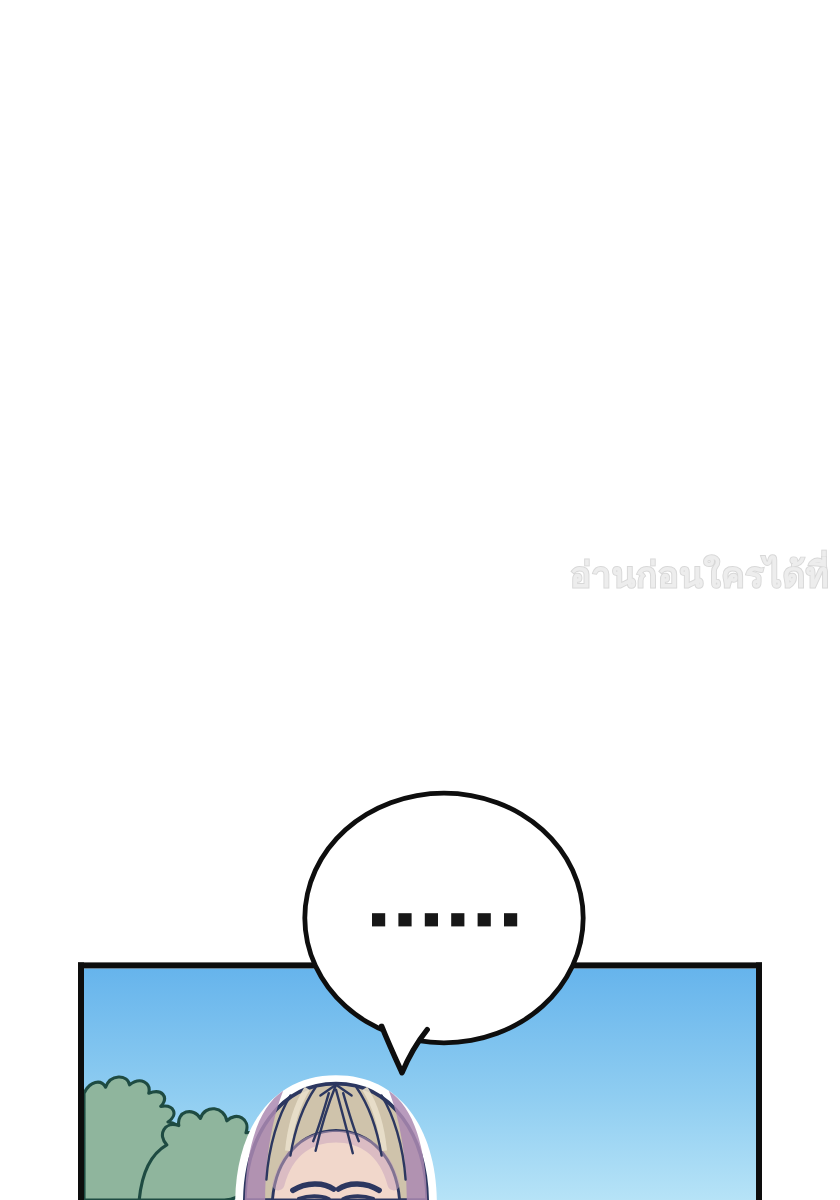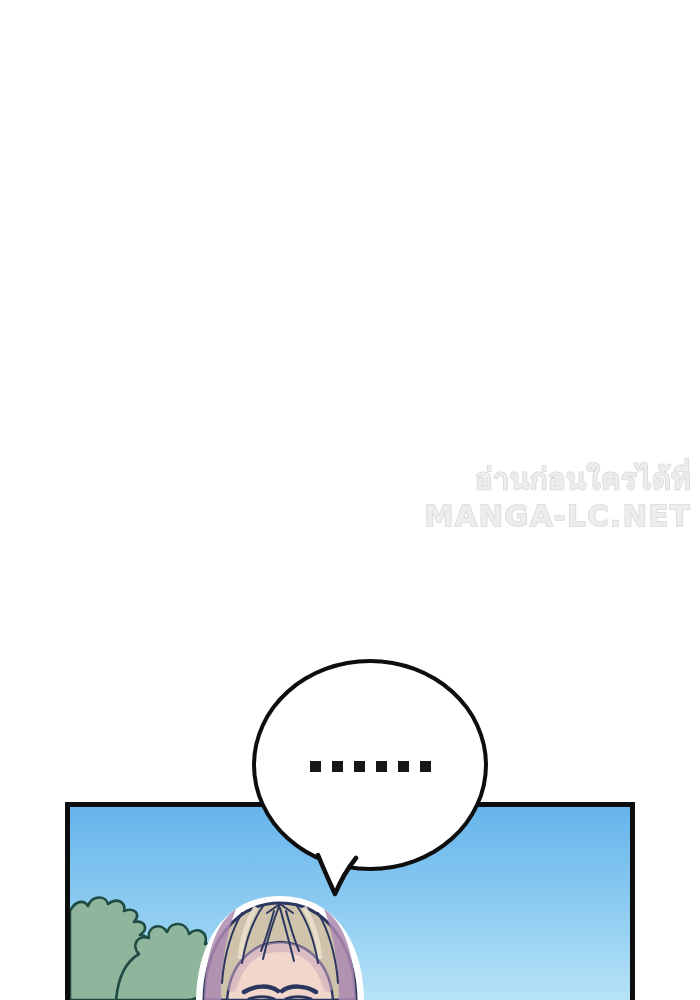--- a/index.html
+++ b/index.html
@@ -75,21 +75,20 @@
     display: block;
   }
 </style>
 </head>
 <body>
 
 <div class="canvas">
 
   <div class="watermark">
     <span class="wm-line1">อ่านก่อนใครได้ที่</span>
-    <span class="wm-line2">MANGA-LC.NET</span>
   </div>
 
   <div class="panel">
     <svg class="panel-art" width="560" height="193" viewBox="0 0 560 193" xmlns="http://www.w3.org/2000/svg">
 
       <path d="M0,193 L0,104
                C5,94 14,92 18,99
                C22,88 36,88 38,97
                C47,90 56,95 54,104
                C65,100 71,107 64,115

